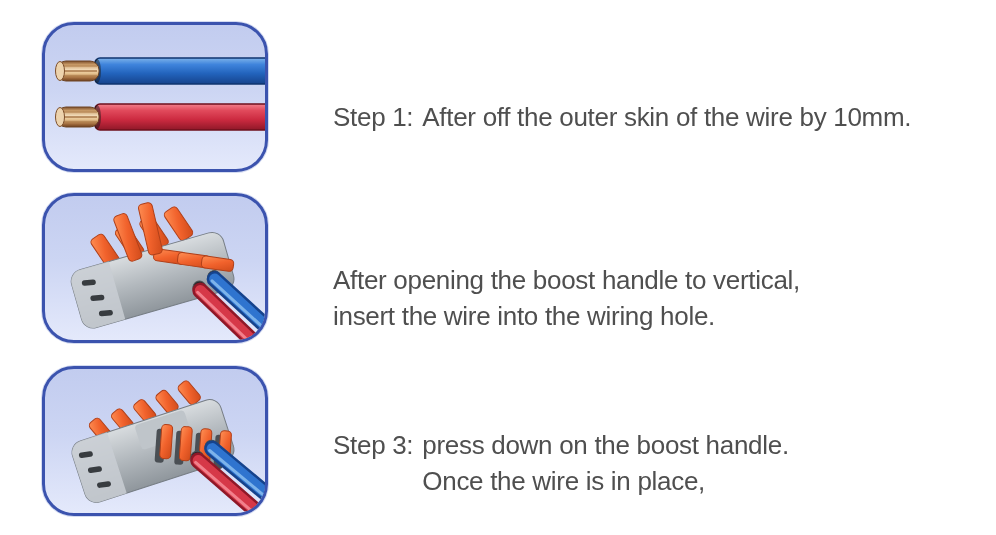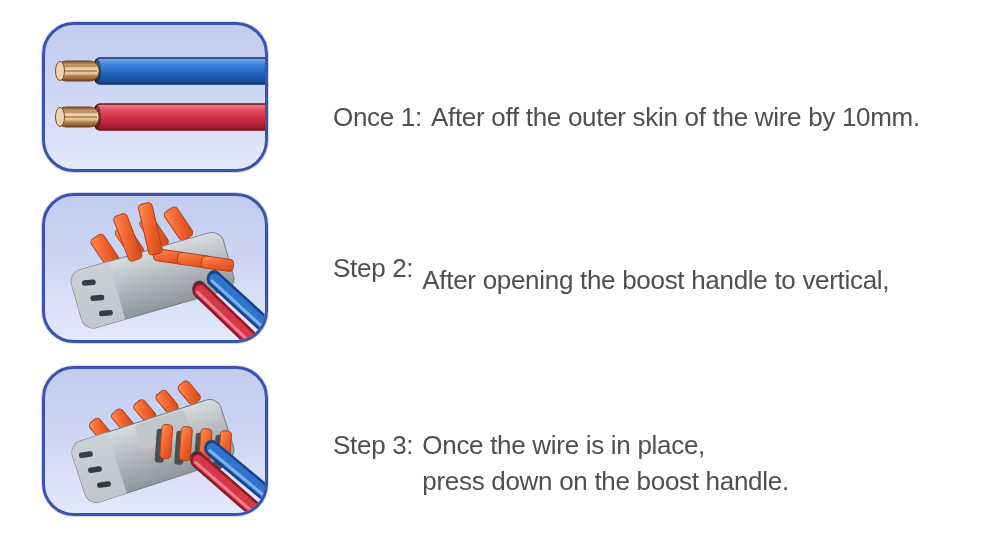--- a/index.html
+++ b/index.html
@@ -189,34 +189,34 @@
           <path d="M162 99 L214 181" stroke="#7db3ea" stroke-width="3"></path>
           <path d="M148 105 L199 190" stroke="#8f1828" stroke-width="16"></path>
           <path d="M148 105 L199 190" stroke="#d63848" stroke-width="11"></path>
           <path d="M145 106 L195 189" stroke="#f2808c" stroke-width="3"></path>
         </g>
       </g>
     </svg>
   </div>
 
   <div class="step" style="top:99px;">
-    <span class="label">Once 1:</span>
+    <span class="label">Step 1:</span>
     <span class="lines">
       <span>After off the outer skin of the wire by 10mm.</span>
     </span>
   </div>
 
   <div class="step" style="top:250px;">
-    <span class="label">Step 2:</span>
     <span class="lines">
       <span style="display:block;margin-top:12px;">After opening the boost handle to vertical,</span>
+      <span style="display:block;">insert the wire into the wiring hole.</span>
     </span>
   </div>
 
   <div class="step" style="top:427px;">
     <span class="label">Step 3:</span>
     <span class="lines">
+      <span style="display:block;">press down on the boost handle.</span>
       <span style="display:block;">Once the wire is in place,</span>
-      <span style="display:block;">press down on the boost handle.</span>
     </span>
   </div>
 
 </div>
 
 </body></html>

